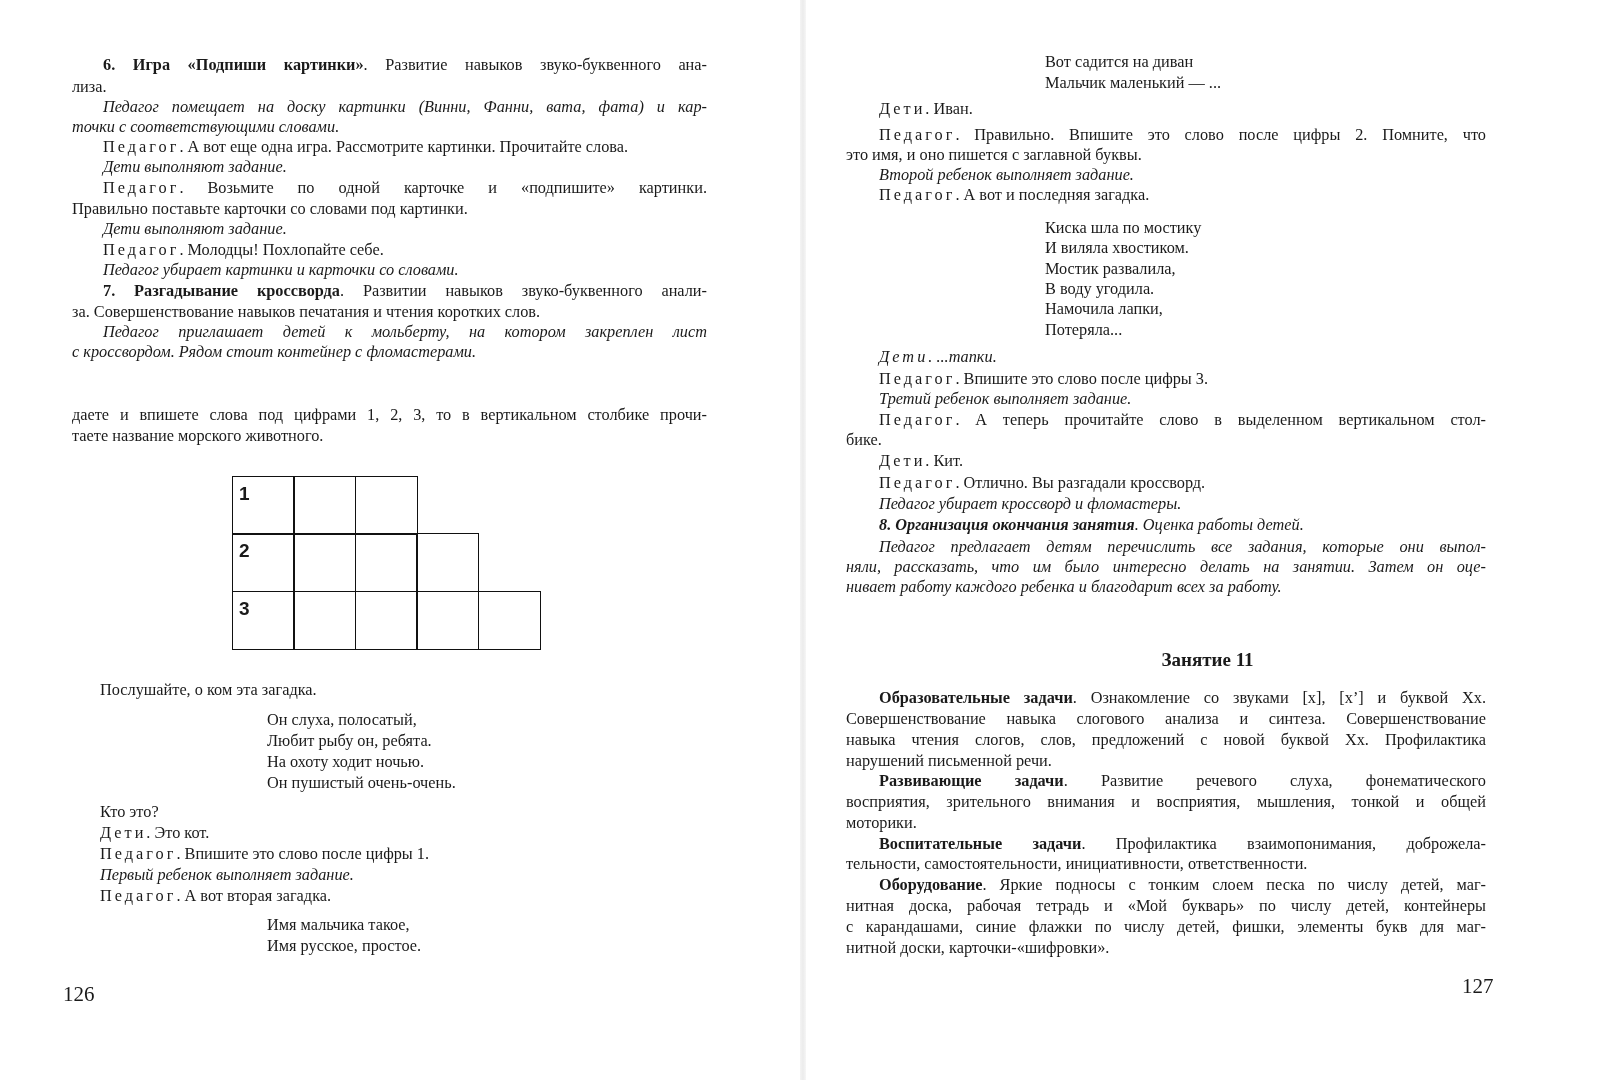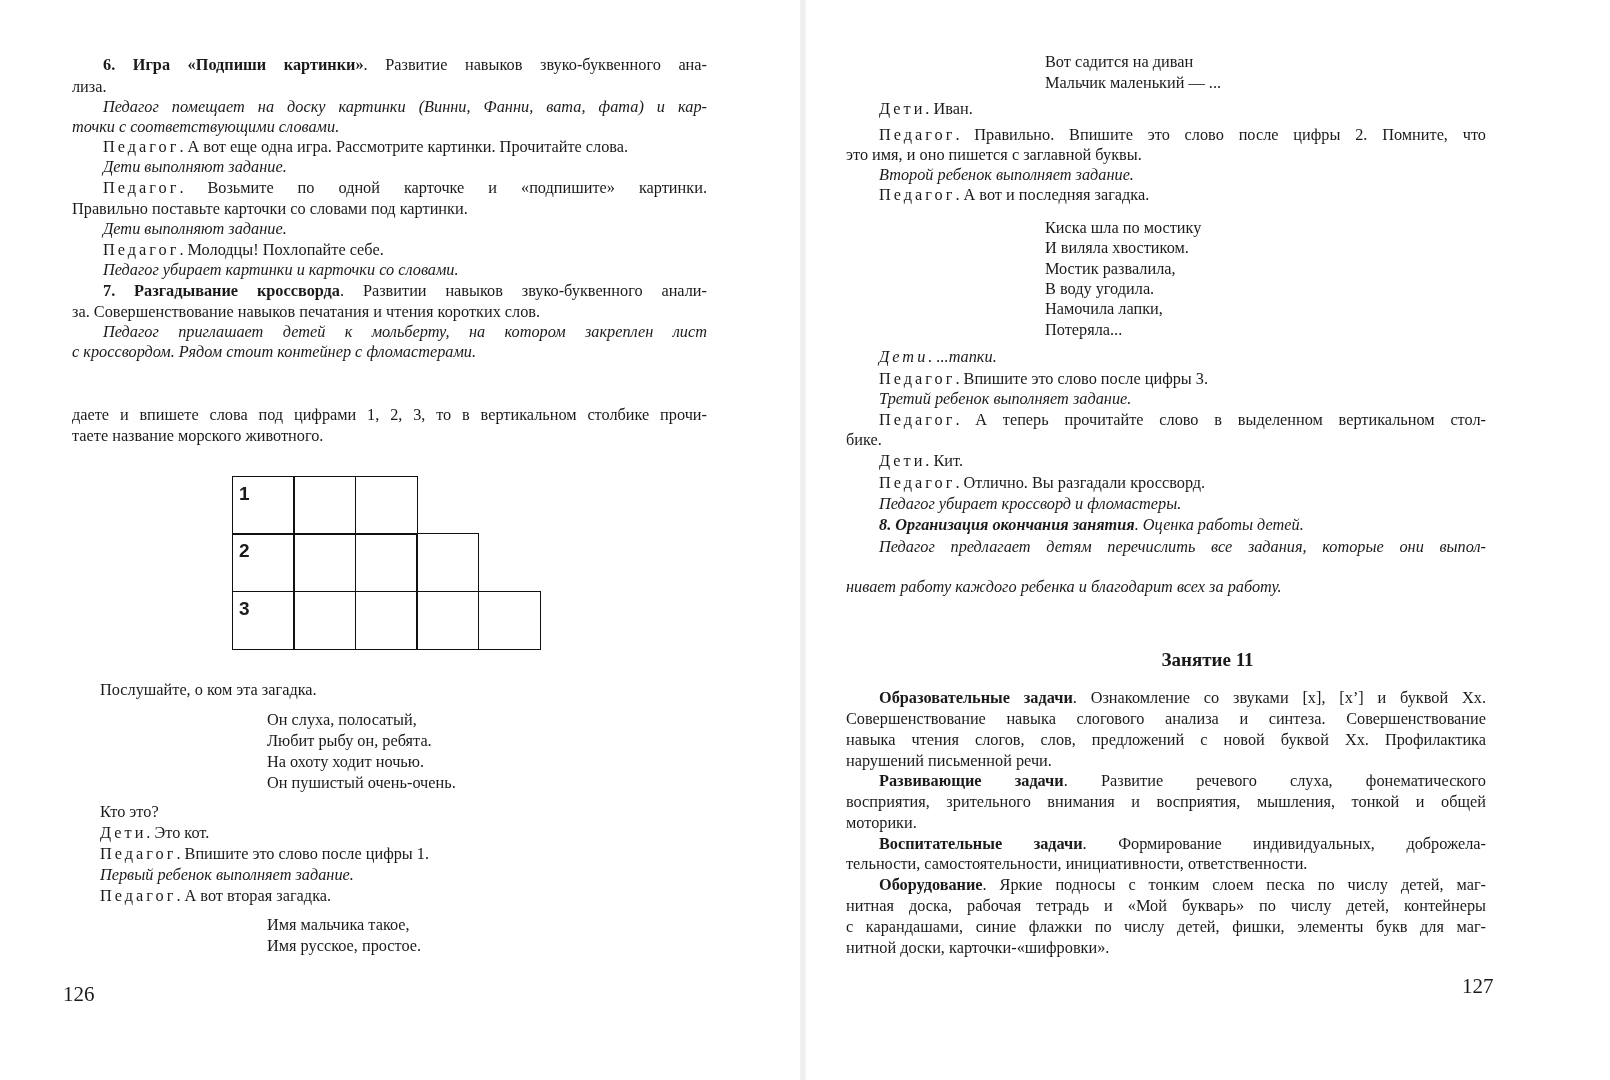--- a/index.html
+++ b/index.html
@@ -105,29 +105,30 @@
     <div class="ln" style="left: 74px; top: 347px; font-style: italic;"><span class="sp">Дети</span><span>. ...тапки.</span></div>
     <div class="ln" style="left: 74px; top: 369px;"><span class="sp">Педагог</span><span>. Впишите это слово после цифры 3.</span></div>
     <div class="ln it" style="left: 74px; top: 389px;">Третий ребенок выполняет задание.</div>
     <div class="ln just" style="left: 74px; top: 410px; width: 607px;"><span class="sp">Педагог</span><span>. А теперь прочитайте слово в выделенном вертикальном стол-</span></div>
     <div class="ln" style="left: 41px; top: 430px;">бике.</div>
     <div class="ln" style="left: 74px; top: 451px;"><span class="sp">Дети</span><span>. Кит.</span></div>
     <div class="ln" style="left: 74px; top: 473px;"><span class="sp">Педагог</span><span>. Отлично. Вы разгадали кроссворд.</span></div>
     <div class="ln it" style="left: 74px; top: 494px;">Педагог убирает кроссворд и фломастеры.</div>
     <div class="ln" style="left: 74px; top: 515px; font-style: italic;"><span class="b">8. Организация окончания занятия</span><span>. Оценка работы детей.</span></div>
     <div class="ln just it" style="left: 74px; top: 537px; width: 607px;">Педагог предлагает детям перечислить все задания, которые они выпол-</div>
+    <div class="ln just it" style="left: 41px; top: 557px; width: 640px;">няли, рассказать, что им было интересно делать на занятии. Затем он оце-</div>
     <div class="ln it" style="left: 41px; top: 577px;">нивает работу каждого ребенка и благодарит всех за работу.</div>
     <div class="center-title" style="top: 649px;">Занятие 11</div>
     <div class="ln just" style="left: 74px; top: 688px; width: 607px;"><span class="b">Образовательные задачи</span><span>. Ознакомление со звуками [х], [х’] и буквой Хх.</span></div>
     <div class="ln just" style="left: 41px; top: 709px; width: 640px;">Совершенствование навыка слогового анализа и синтеза. Совершенствование</div>
     <div class="ln just" style="left: 41px; top: 730px; width: 640px;">навыка чтения слогов, слов, предложений с новой буквой Хх. Профилактика</div>
     <div class="ln" style="left: 41px; top: 751px;">нарушений письменной речи.</div>
     <div class="ln just" style="left: 74px; top: 771px; width: 607px;"><span class="b">Развивающие задачи</span><span>. Развитие речевого слуха, фонематического</span></div>
     <div class="ln just" style="left: 41px; top: 792px; width: 640px;">восприятия, зрительного внимания и восприятия, мышления, тонкой и общей</div>
     <div class="ln" style="left: 41px; top: 813px;">моторики.</div>
-    <div class="ln just" style="left: 74px; top: 834px; width: 607px;"><span class="b">Воспитательные задачи</span><span>. Формирование индивидуальных, доброжела-</span></div>
+    <div class="ln just" style="left: 74px; top: 834px; width: 607px;"><span class="b">Воспитательные задачи</span><span>. Профилактика взаимопонимания, доброжела-</span></div>
     <div class="ln" style="left: 41px; top: 854px;">тельности, самостоятельности, инициативности, ответственности.</div>
     <div class="ln just" style="left: 74px; top: 875px; width: 607px;"><span class="b">Оборудование</span><span>. Яркие подносы с тонким слоем песка по числу детей, маг-</span></div>
     <div class="ln just" style="left: 41px; top: 896px; width: 640px;">нитная доска, рабочая тетрадь и «Мой букварь» по числу детей, контейнеры</div>
     <div class="ln just" style="left: 41px; top: 917px; width: 640px;">с карандашами, синие флажки по числу детей, фишки, элементы букв для маг-</div>
     <div class="ln" style="left: 41px; top: 938px;">нитной доски, карточки-«шифровки».</div>
     <div class="pgnum" style="left: 657px; top: 974px;">127</div>
   </div>
 
 </body></html>

